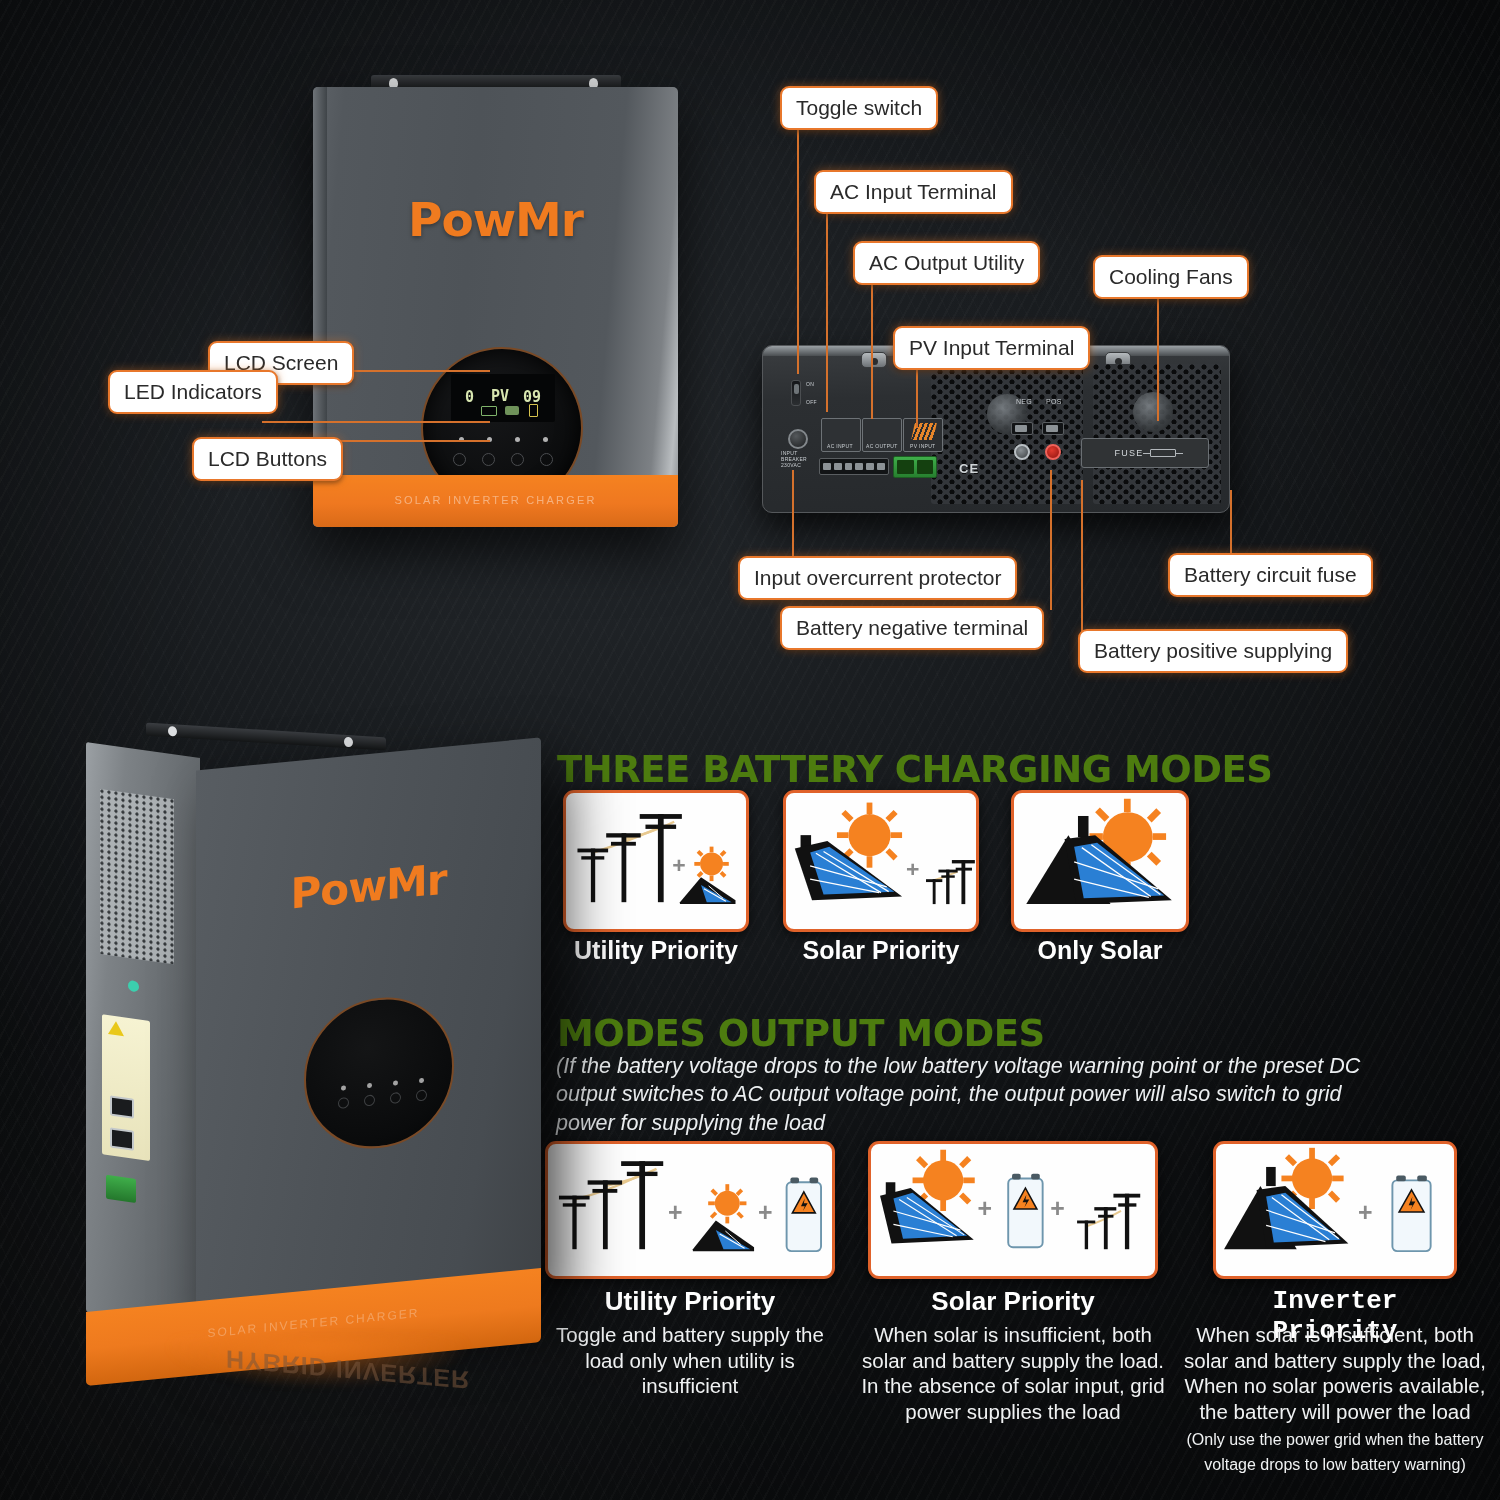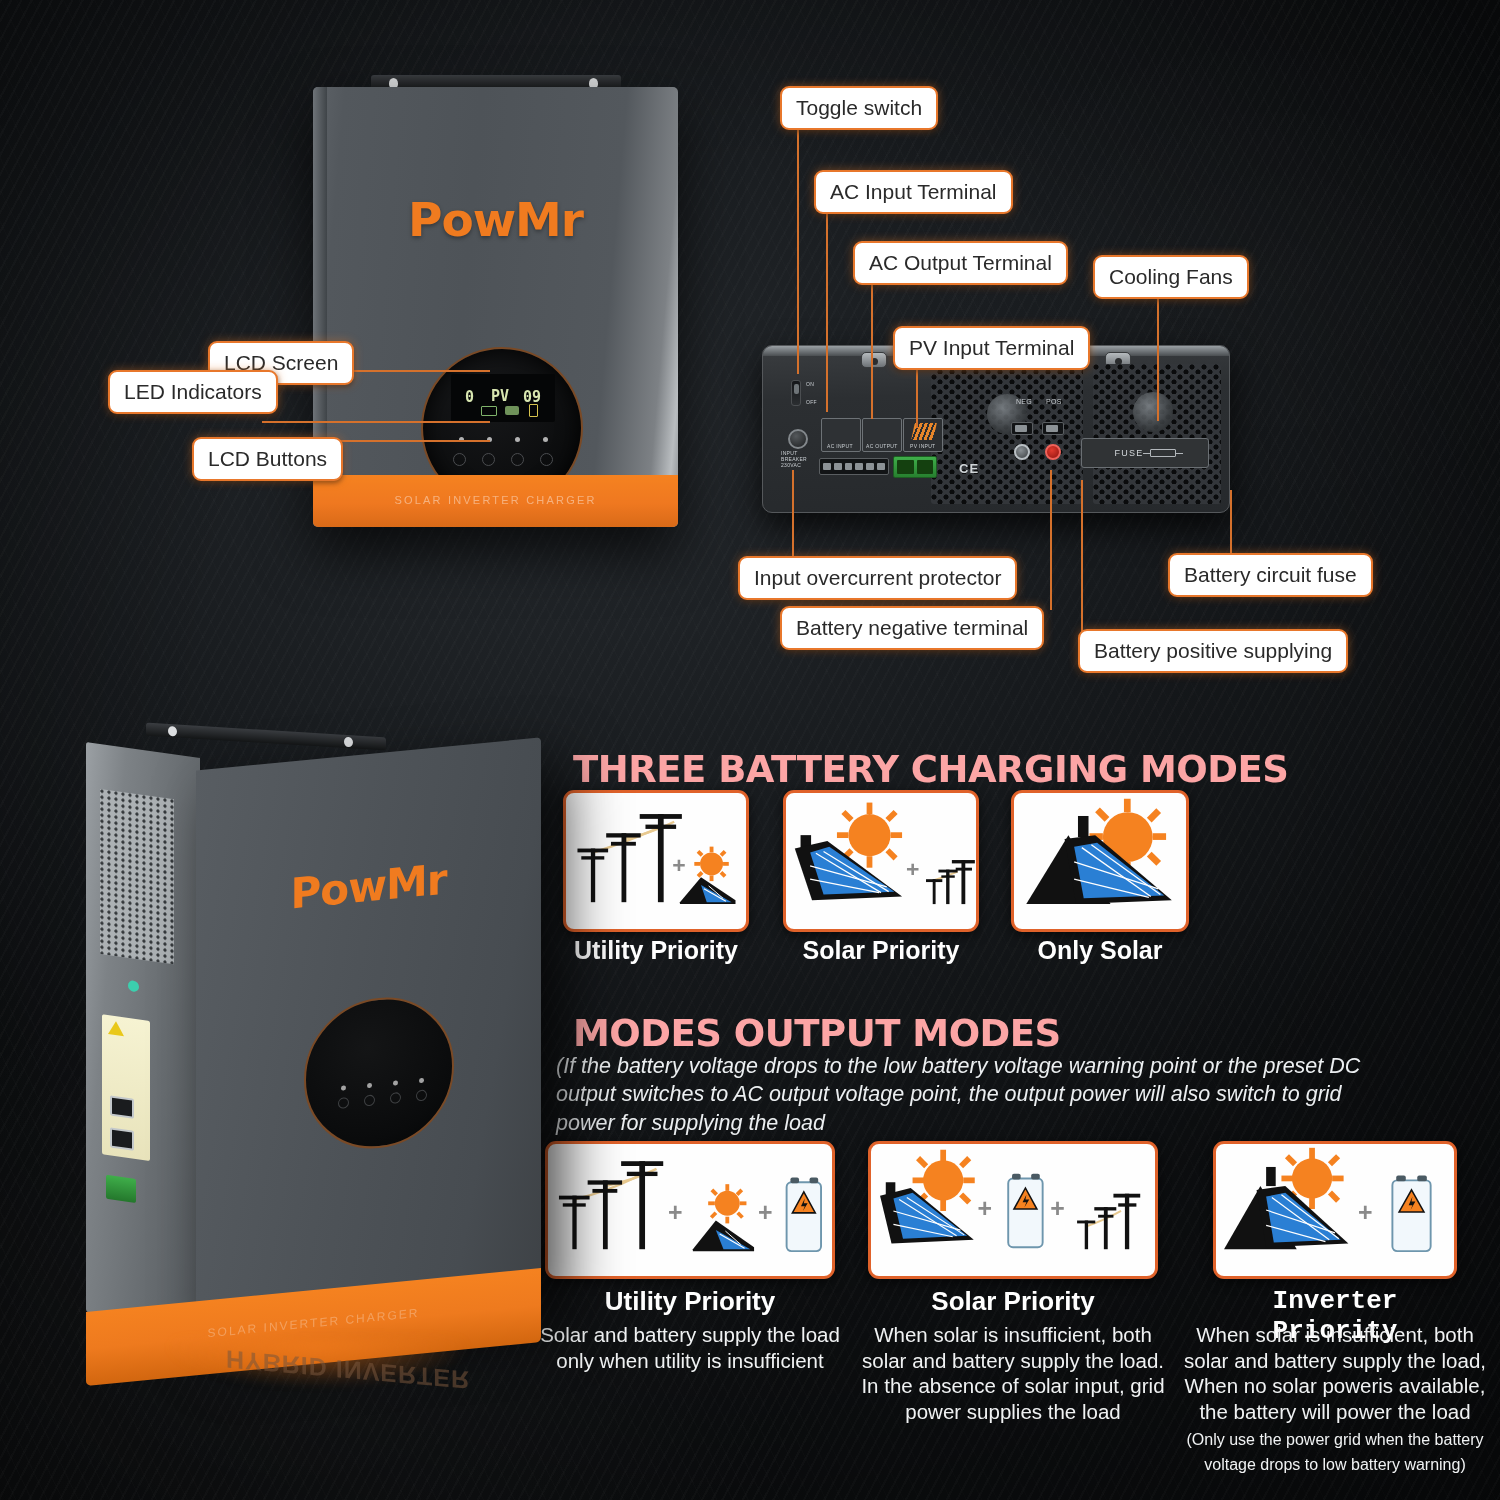--- a/index.html
+++ b/index.html
@@ -261,24 +261,23 @@
     filter:blur(4px);
   }
   #angle-unit .refl{
     position:absolute; left:70px; top:625px; width:400px; text-align:center;
     font-size:25px; letter-spacing:1px; color:rgba(120,85,60,.55);
     transform:scaleY(-1) skewY(-5deg); font-weight:600;
   }
 
   
   .sec-title{
-    position:absolute; color:#fca5a5; font-weight:bold;
+    position:absolute; color:#4d7c0f; font-weight:bold;
     font-family:"DejaVu Sans", sans-serif;
     letter-spacing:-.5px;
-    margin-left:16px;
   }
   #t-charging{ left:557px; top:748px; font-size:37px; }
   #t-output{ left:557px; top:1012px; font-size:37px; }
   #output-note{
     position:absolute; left:556px; top:1052px; width:850px;
     color:#eceff1; font-size:21.5px; line-height:1.32;font-style:italic;
   }
 
   .card{
     position:absolute;
@@ -414,21 +413,21 @@
 <div class="lead v" style="left:871px; top:283px; height:136px;"></div>
 <div class="lead v" style="left:916px; top:368px; height:60px;"></div>
 <div class="lead v" style="left:1157px; top:296px; height:125px;"></div>
 <div class="lead v" style="left:792px; top:470px; height:92px;"></div>
 <div class="lead v" style="left:1050px; top:470px; height:140px;"></div>
 <div class="lead v" style="left:1081px; top:480px; height:155px;"></div>
 <div class="lead v" style="left:1230px; top:490px; height:72px;"></div>
 
 <div class="pill" style="left:780px; top:86px;">Toggle switch</div>
 <div class="pill" style="left:814px; top:170px;">AC Input Terminal</div>
-<div class="pill" style="left:853px; top:241px;">AC Output Terminal</div>
+<div class="pill" style="left:853px; top:241px;">AC Output Utility</div>
 <div class="pill" style="left:893px; top:326px;">PV Input Terminal</div>
 <div class="pill" style="left:1093px; top:255px;">Cooling Fans</div>
 <div class="pill" style="left:738px; top:556px;">Input overcurrent protector</div>
 <div class="pill" style="left:780px; top:606px;">Battery negative terminal</div>
 <div class="pill" style="left:1078px; top:629px;">Battery positive supplying</div>
 <div class="pill" style="left:1168px; top:553px;">Battery circuit fuse</div>
 
 <div class="dev" id="angle-unit">
   <div class="hang">
       <i style="left:22px"></i>
@@ -624,21 +623,21 @@
     <g>
       <rect x="246" y="40" width="36" height="72" rx="5" fill="#f2f8fc" stroke="#6e96ad" stroke-width="2"></rect>
       <rect x="250" y="35" width="9" height="6" rx="2" fill="#4a5a63"></rect>
         <rect x="270" y="35" width="9" height="6" rx="2" fill="#4a5a63"></rect>
       <path d="M264 50 L276 72 L252 72 Z" fill="#f58220" stroke="#111" stroke-width="1.6"></path>
       <path d="M265 57 L261 65 L265 65 L263 70 L268 62 L264 62 Z" fill="#111"></path>
     </g>
   </svg>
 </div>
 <div class="cap" style="left:545px; top:1286px; width:290px; font-size:26px;">Utility Priority</div>
-<div class="desc" style="left:535px; top:1322px; width:310px; font-size:20.5px;">Solar and battery supply the load only when utility is insufficient</div>
+<div class="desc" style="left:535px; top:1322px; width:310px; font-size:20.5px;">Toggle and battery supply the load only when utility is insufficient</div>
 
 <div class="card" style="left:868px; top:1141px; width:290px; height:138px;">
   <svg viewBox="0 0 290 138" width="284" height="132">
     <g fill="#f58220">
         <circle cx="72" cy="38" r="21"></circle>
       <g>
           <rect x="69" y="6" width="6" height="12"></rect>
           <rect x="69" y="58" width="6" height="12"></rect>
           <rect x="40" y="35" width="12" height="6"></rect>
           <rect x="93" y="35" width="12" height="6"></rect>

